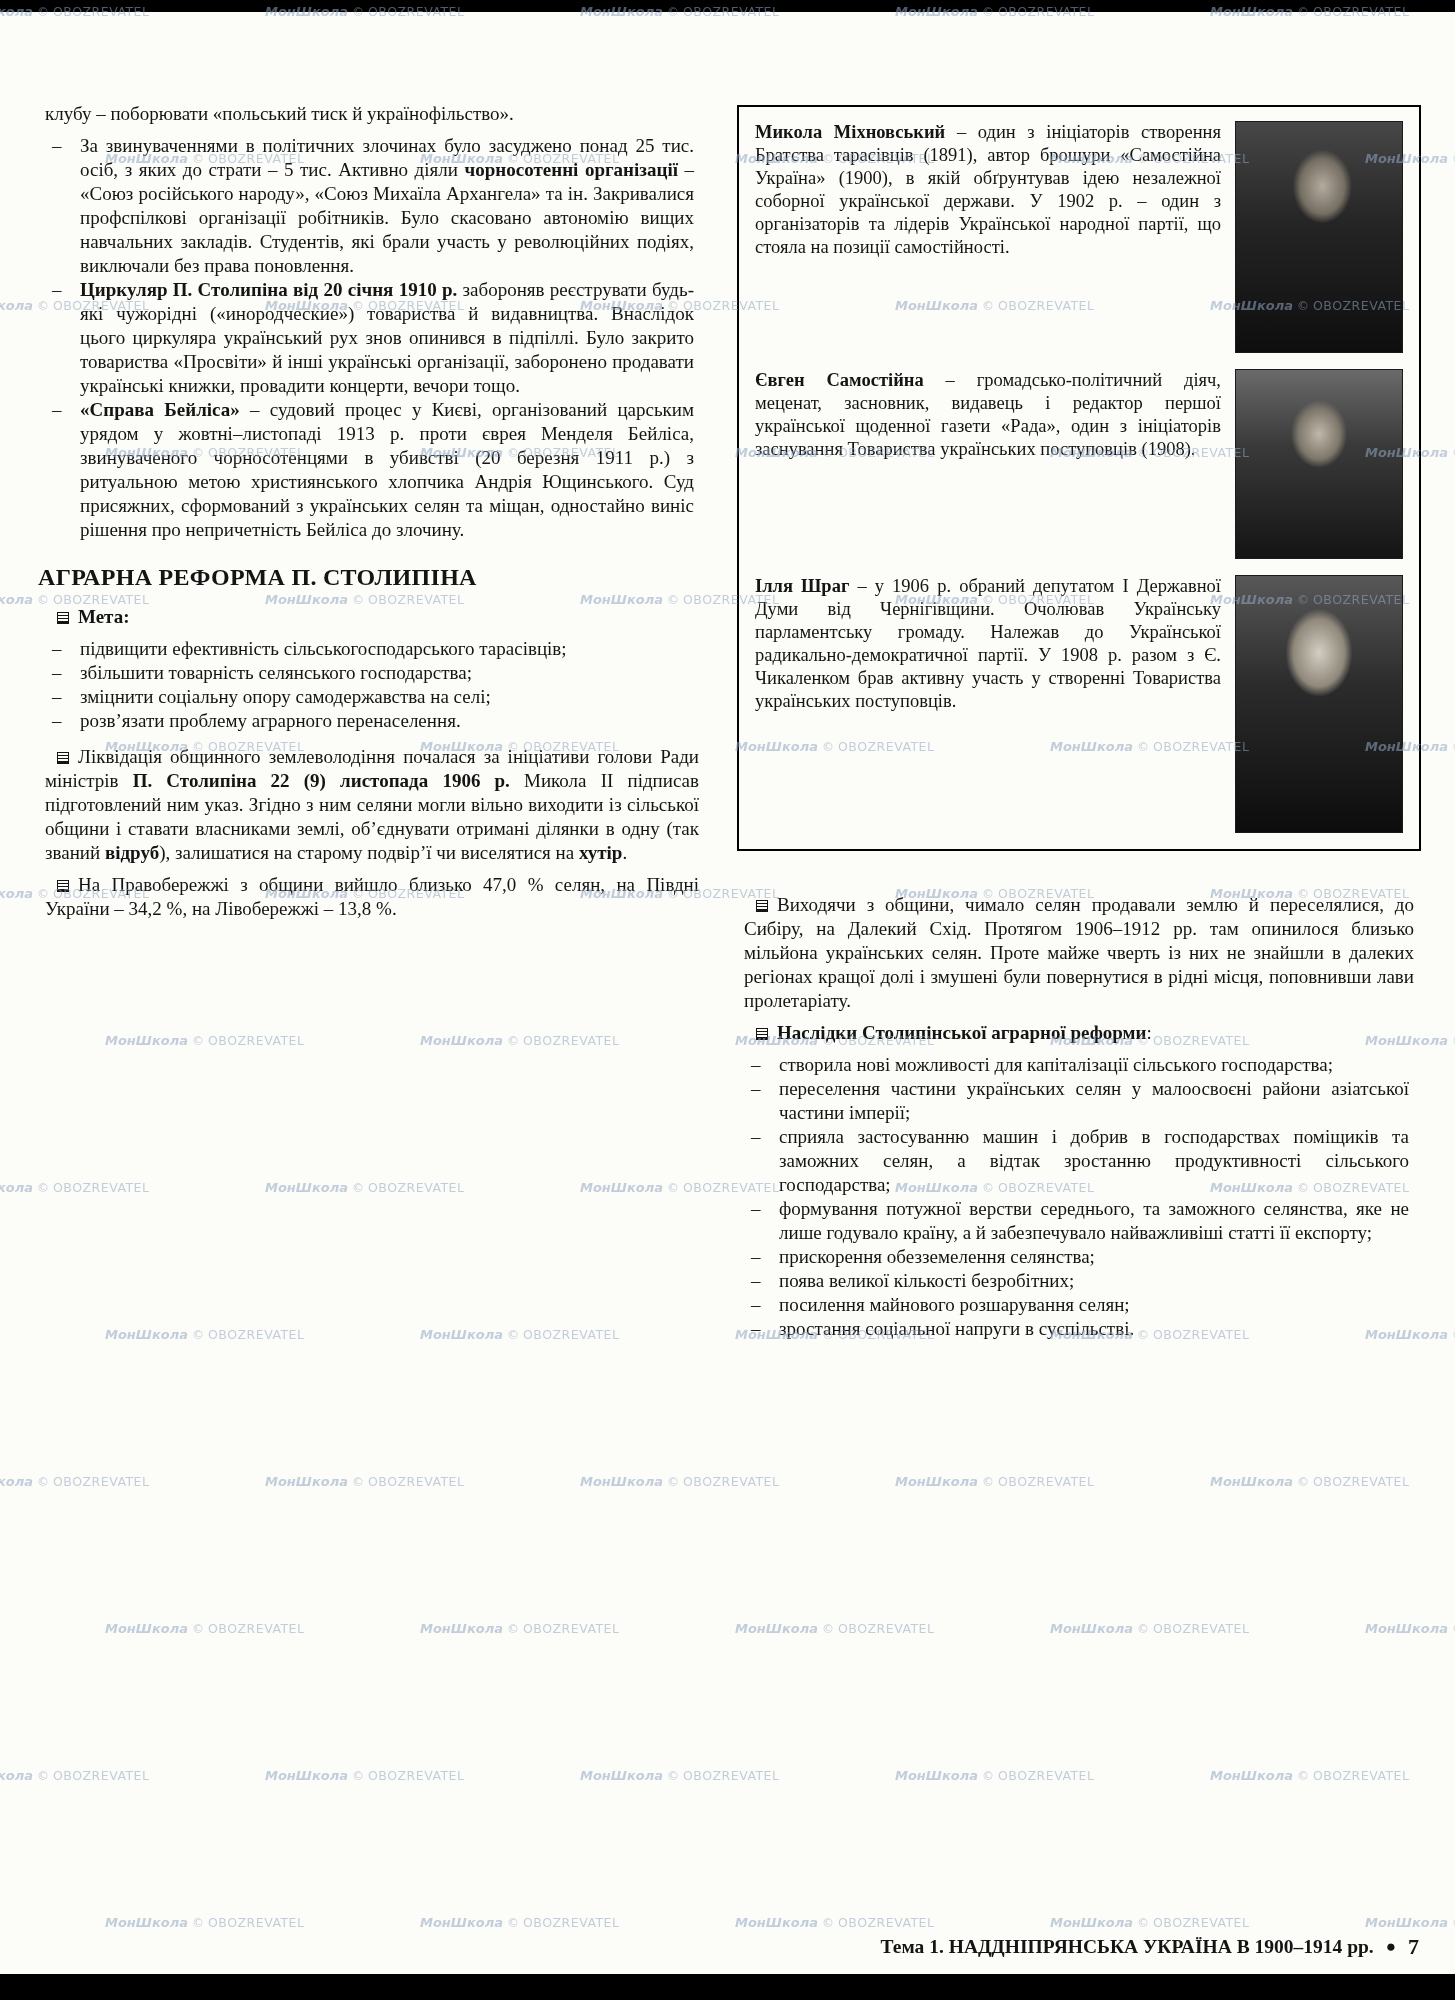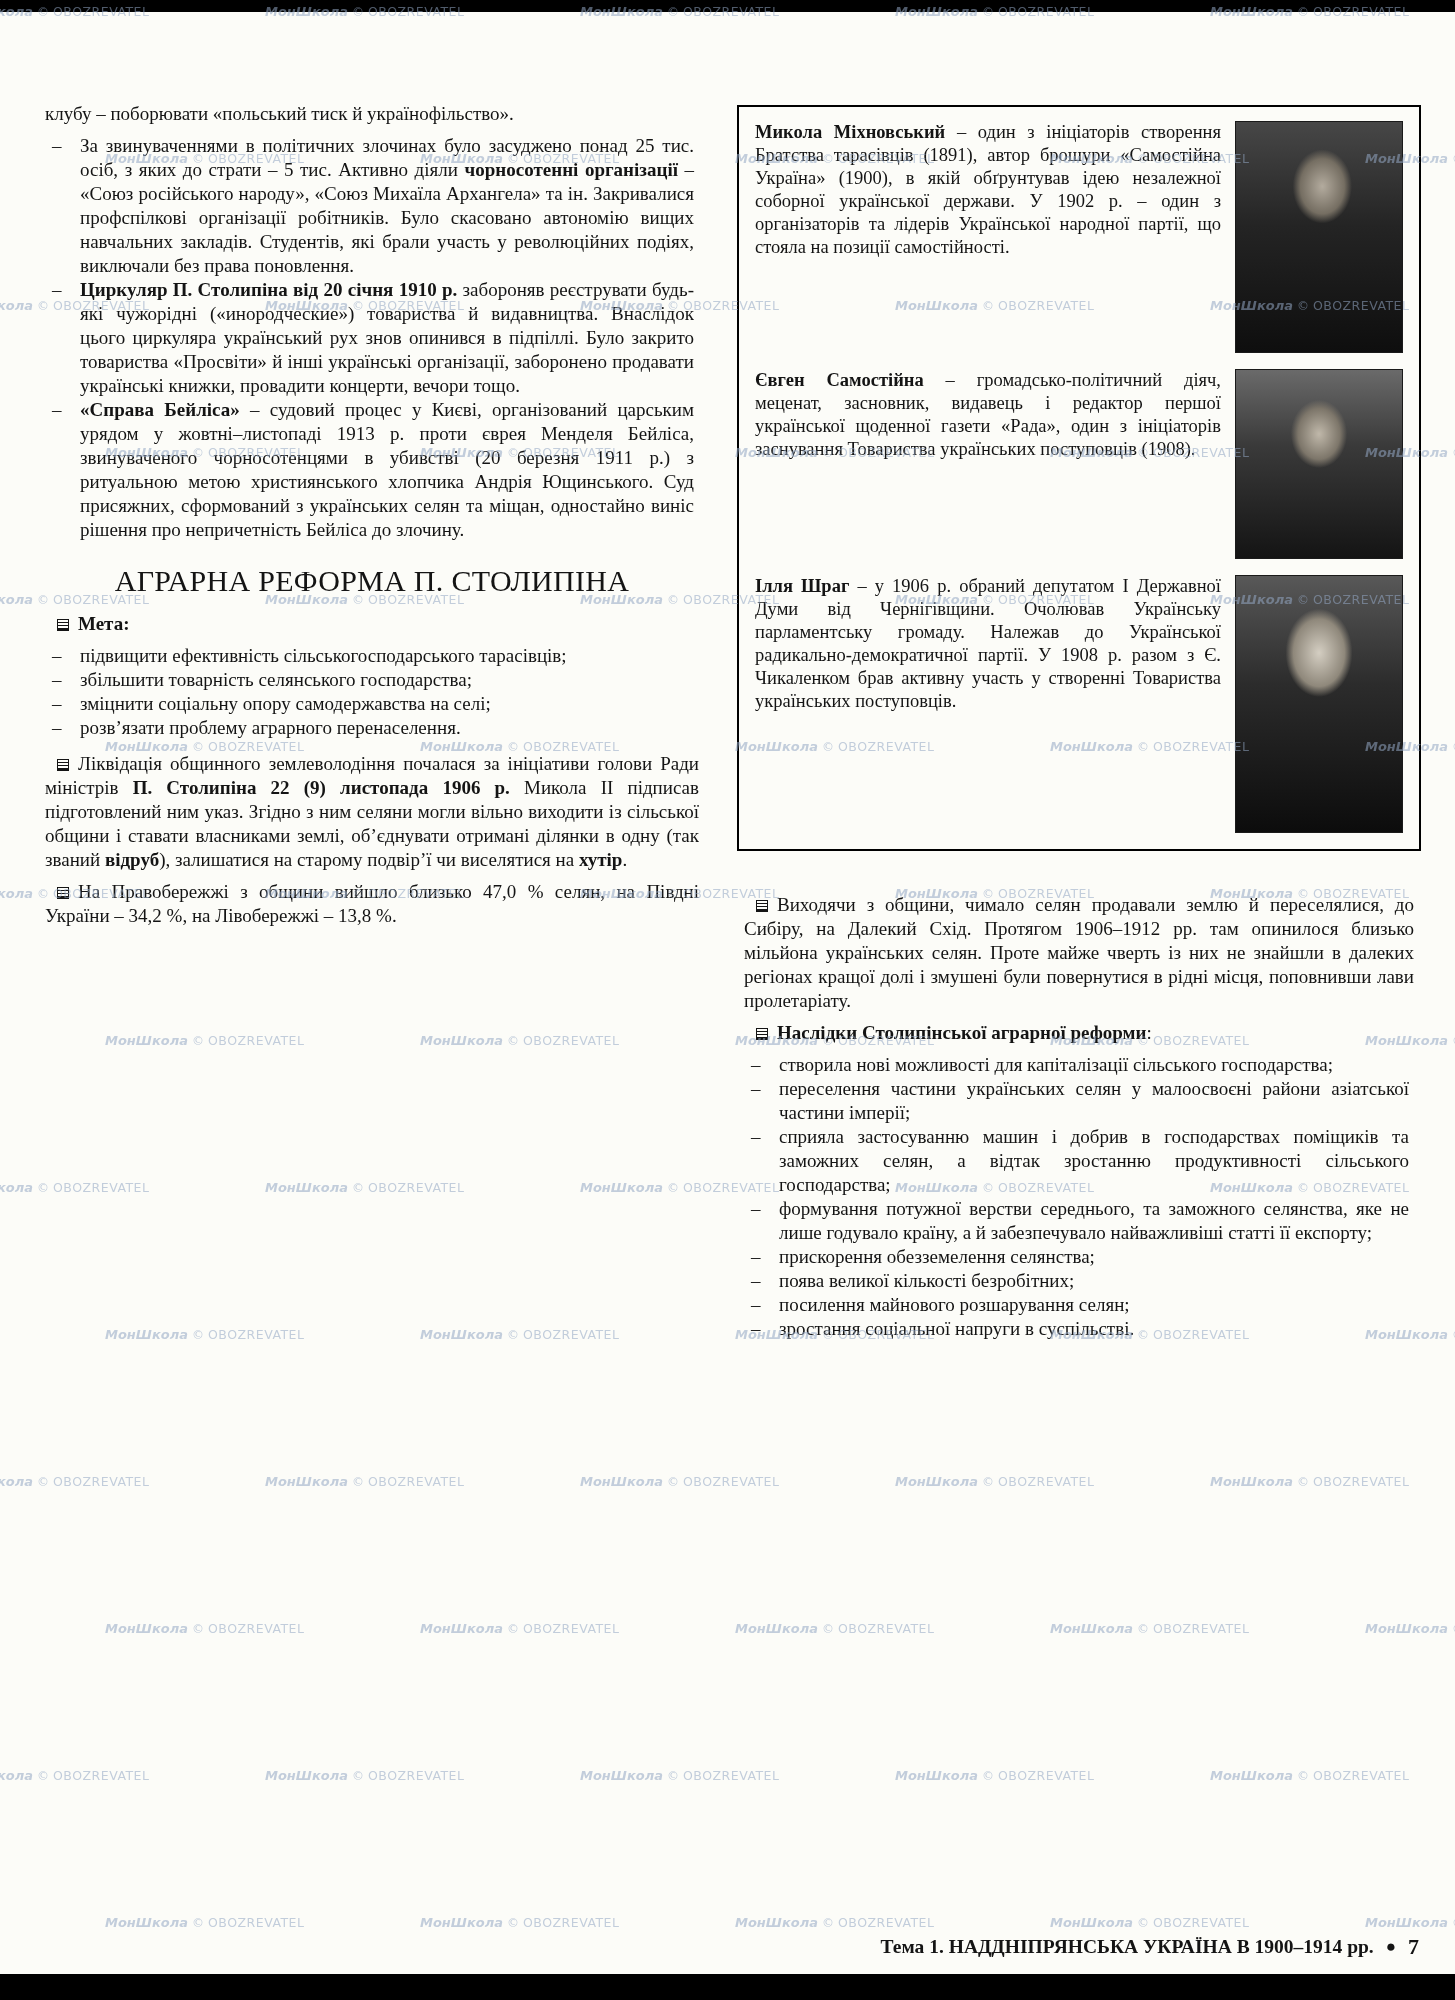--- a/index.html
+++ b/index.html
@@ -37,22 +37,22 @@
 
   .bullet-para { text-indent:12px; margin-top:4px; }
   .sq {
     display:inline-block; width:12px; height:12px;
     border:1.5px solid #141414; box-sizing:border-box;
     background:repeating-linear-gradient(180deg, transparent 0 2px, #141414 2px 3.2px);
     margin-right:9px; position:relative; top:1px;
   }
 
   .section-heading {
-    font-size:30px; font-weight:normal; letter-spacing:.3px;
-    margin:22px 0 14px 0; text-align:center;
+    font-size:24px; font-weight:bold; letter-spacing:.3px;
+    margin:22px 0 14px 0; text-align:left;
   }
 
   
   .bio-box {
     border:2px solid #000; padding:14px 16px 16px 16px;
     display:flex; flex-direction:column; gap:16px;
     background:#fcfcf8; margin-top:10px;align-items:center;
   }
   .bio-entry { display:flex; gap:14px; }
   .bio-text { flex:1; font-size:18.5px; line-height:23px; text-align:justify; }

